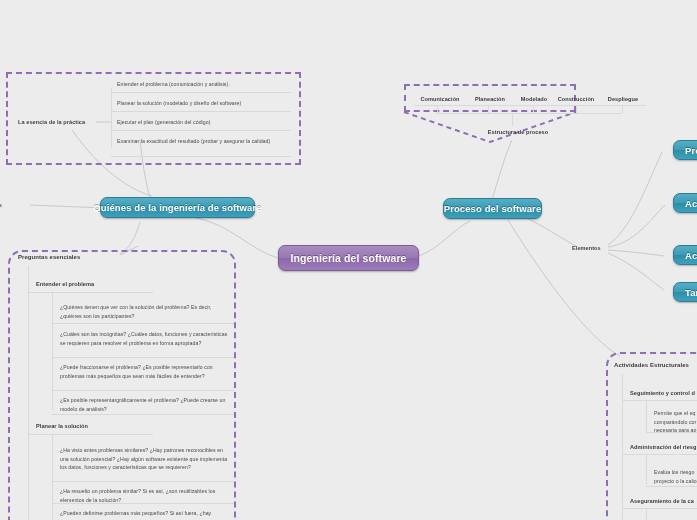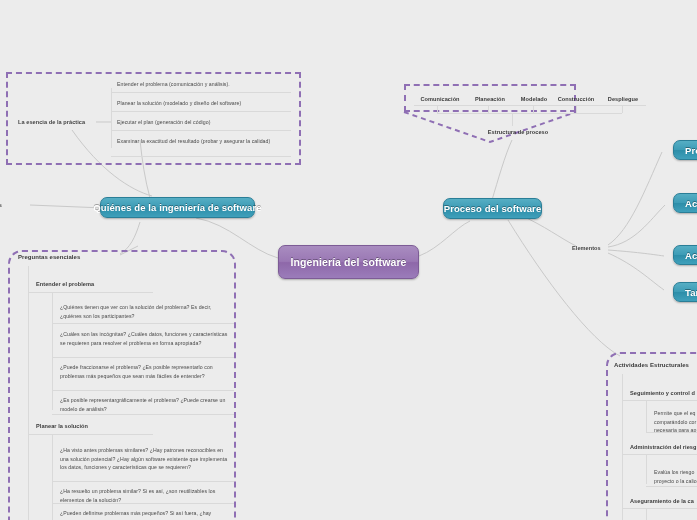--- a/index.html
+++ b/index.html
@@ -138,21 +138,21 @@
   <div class="vline" style="left:512px;top:113px;height:13px;"></div>
 
   <div class="leaf b" style="left:478px;top:128px;width:80px;text-align:center;">Estructura de proceso</div>
 
   <div class="leaf lbl" style="left:-6px;top:201px;width:20px;">las</div>
 
   <div class="node teal" style="left:100px;top:197px;width:155px;height:21px;">
     <span class="inner">Quiénes de la ingeniería de software</span>
   </div>
 
-  <div class="node purple" style="left:278px;top:245px;width:141px;height:34px;font-size:10.5px;">
+  <div class="node purple" style="left:278px;top:245px;width:141px;height:26px;font-size:10.5px;">
     <span class="inner">Ingeniería del software</span>
   </div>
 
   <div class="node teal" style="left:443px;top:198px;width:99px;height:21px;justify-content:center;">
     <span class="inner">Proceso del software</span>
   </div>
 
   <div class="leaf lbl" style="left:572px;top:244px;width:46px;">Elementos</div>
 
   <div class="node teal" style="left:673px;top:140px;width:40px;height:20px;justify-content:flex-start;">

